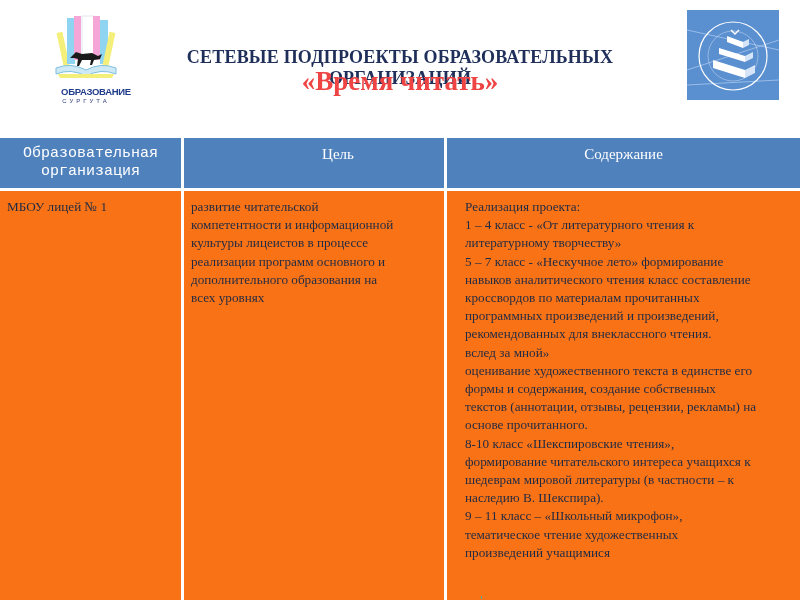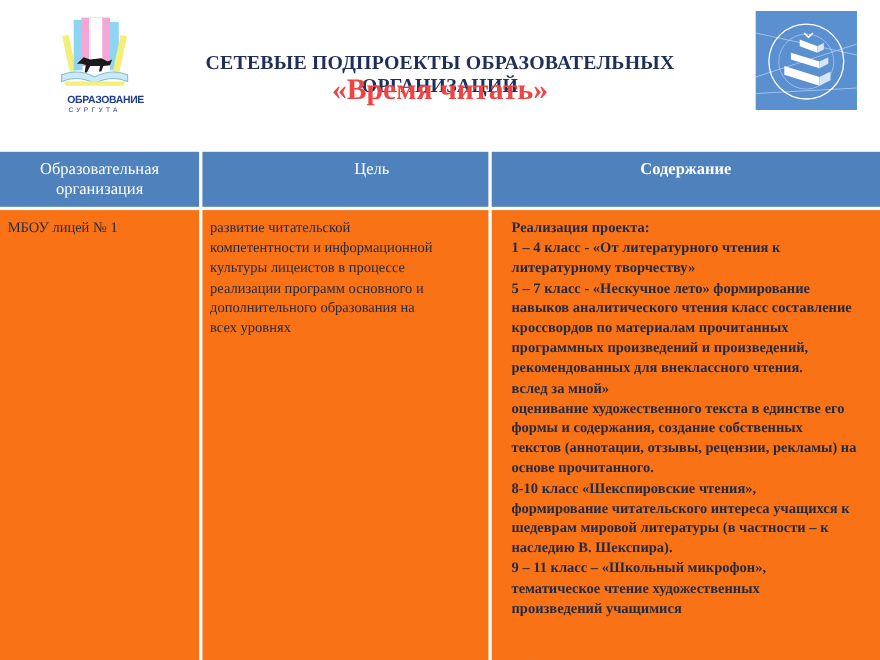--- a/index.html
+++ b/index.html
@@ -97,23 +97,23 @@
     .th {
       background: #4f81bd;
       color: #ffffff;
       font-family: "Liberation Serif", "DejaVu Serif", serif;
       font-size: 15px;
       text-align: center;
       line-height: 18px;
       padding-top: 7px;
       box-sizing: border-box;
     }
-    .col1 { width: 181px; }
+    .col1 { width: 181px; font-family: Liberation Mono, monospace; }
     .col2 { width: 260px; margin-left: 3px; padding-left: 48px; }
-    .col3 { width: 353px; margin-left: 3px; font-weight: bold; }
+    .col3 { width: 353px; margin-left: 3px; }
     .tbody {
       display: flex;
       margin-top: 3px;
       height: 398px;
     }
     .td {
       background: #f97316;
       color: #1f2a44;
       font-family: "Liberation Serif", "DejaVu Serif", serif;
       font-size: 13.2px;

